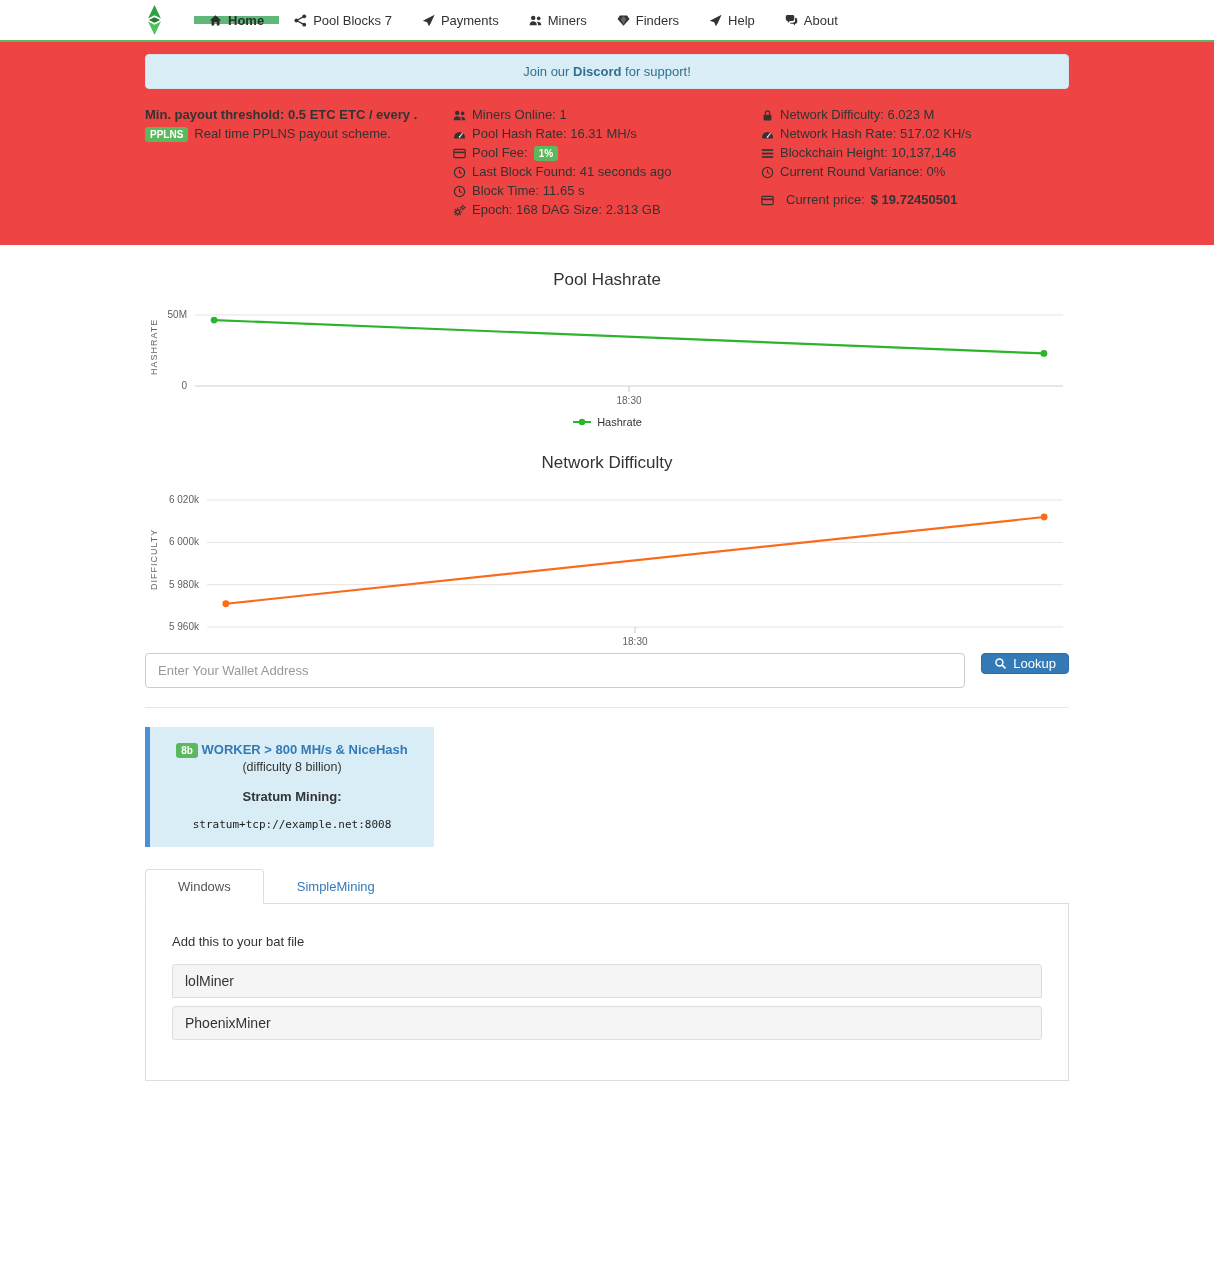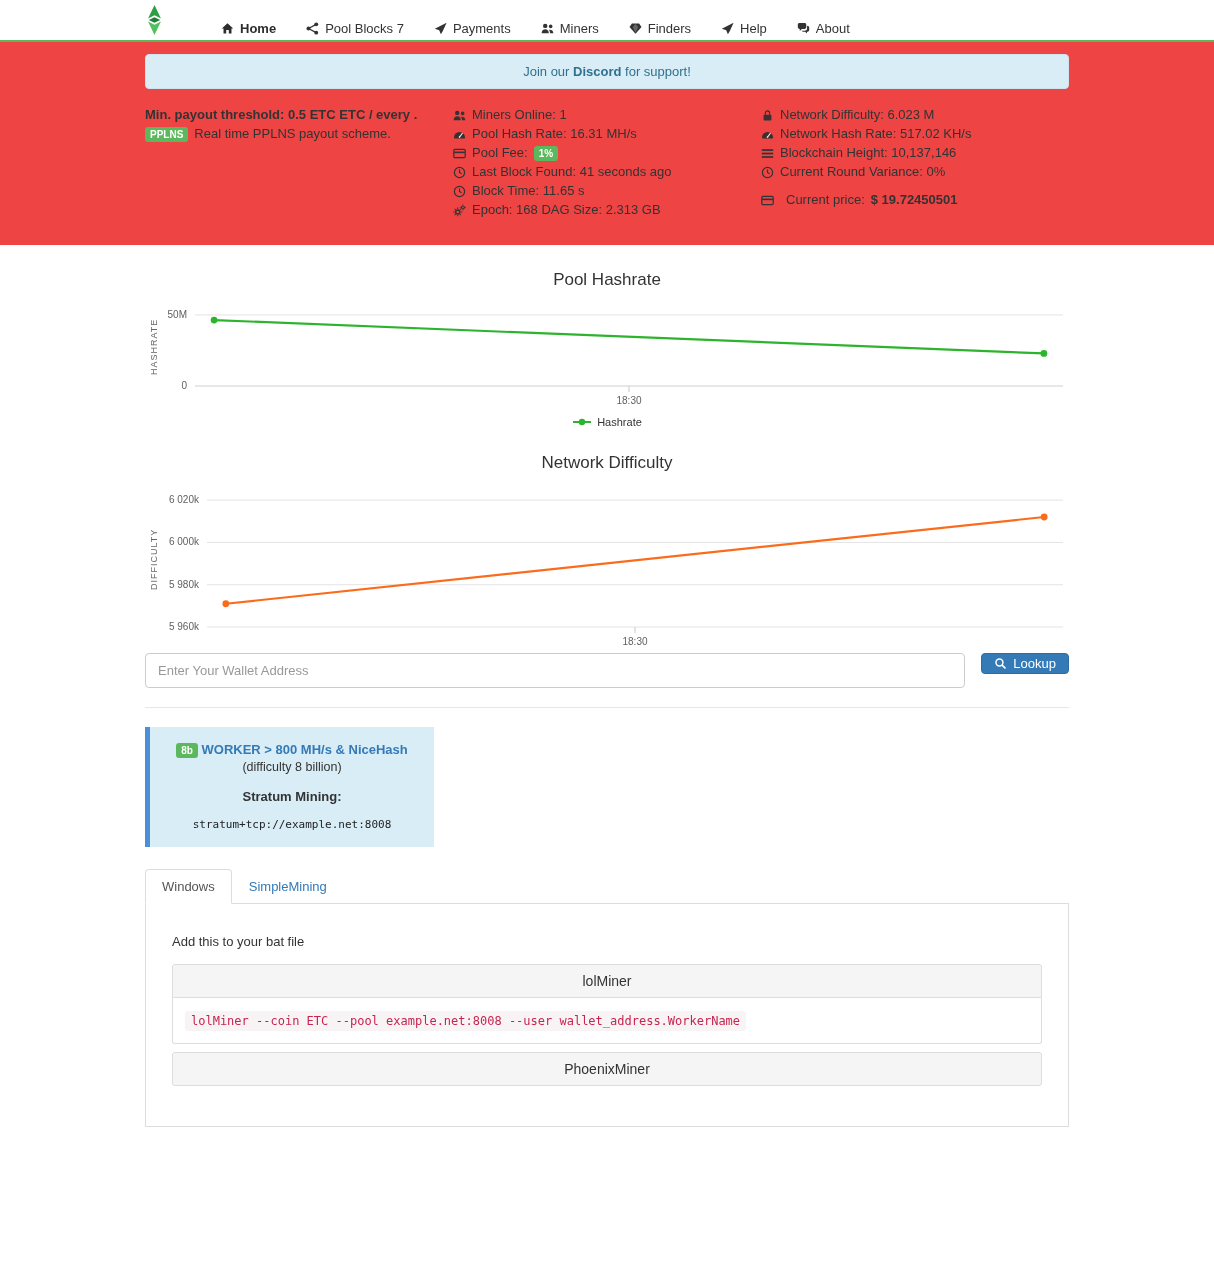--- a/index.html
+++ b/index.html
@@ -10,21 +10,21 @@
     font-size:13px;
     color:#333;
     background:#fff;
   }
   .container { width:924px; margin:0 auto; position:relative; }
 
   
   .navbar { background:#fff; border-bottom:2px solid #5cb85c; }
   .navbar .container { display:flex; align-items:stretch; height:40px; }
   .brand { display:flex; align-items:center; padding-right:14px; cursor:pointer; }
-  .nav { display:flex; list-style:none; margin:12px; padding:16px;justify-content:space-between; }
+  .nav { display:flex; list-style:none; margin:0; padding:16px;justify-content:space-between; }
   .nav-item { display:flex; align-items:center; gap:6px; padding:0 15px; color:#333; cursor:pointer; white-space:nowrap; }
   .nav-item.active { background:#5fb878; font-weight:bold; color:#2d2d2d; }
   .ic { width:13px; height:13px; vertical-align:-2px; flex:none; }
 
   
   .statsbar { background:#ef4444; padding:12px 0 24px; }
   .alert-info { background:#d9edf7; color:#31708f; text-align:center; padding:9px 10px; border-radius:4px; border:1px solid #cfe4ef; }
   .alert-info b { cursor:pointer; }
   .stats-row { display:flex; margin-top:18px; }
   .stats-col { flex:1; }
@@ -59,25 +59,25 @@
 
   
   .worker-box { width:289px; background:#d9edf7; border-left:5px solid #4a90d9; padding:15px 8px 16px; text-align:center; }
   .worker-title { color:#337ab7; font-weight:bold; }
   .worker-sub { margin-top:2px; color:#333; font-size:12.5px; }
   .stratum-label { font-weight:bold; margin-top:15px; }
   .stratum-url { font-family:"DejaVu Sans Mono", monospace; font-size:11px; margin-top:14px; color:#222; }
 
   
   .tabs { display:flex; margin-top:22px; position:relative; z-index:2; margin-bottom:-1px; }
-  .tab { padding:9px 16px; font-size:13px; border:1px solid transparent; border-radius:4px 4px 0 0; color:#337ab7; cursor:pointer; }
+  .tab { padding:9px 32px; font-size:13px; border:1px solid transparent; border-radius:4px 4px 0 0; color:#337ab7; cursor:pointer; }
   .tab.active { background:#fff; border-color:#ddd #ddd #fff; color:#555; }
   .panel { border:1px solid #ddd; padding:24px 26px 40px; background:#fff; }
   .bat-intro { margin:6px 0 15px; }
-  .acc-header { background:#f5f5f5; border:1px solid #ddd; padding:8px 12px; font-size:14px; color:#333; cursor:pointer;text-align:center; }
+  .acc-header { background:#f5f5f5; border:1px solid #ddd; padding:8px 12px; font-size:14px; color:#333; cursor:pointer; }
   .acc-header.first { border-radius:3px 3px 0 0; }
   .acc-header.collapsed { border-radius:3px; margin-top:8px; }
   .acc-body { border:1px solid #ddd; border-top:none; padding:15px 12px; border-radius:0 0 3px 3px; }
   .code { font-family:"DejaVu Sans Mono", monospace; font-size:12px; color:#c7254e; background:#f8f4f6; padding:3px 6px; border-radius:3px; }
 </style>
 </head>
 <body>
 
 <div class="navbar">
   <div class="container">
@@ -325,19 +325,16 @@
     <div class="stratum-url">stratum+tcp://example.net:8008</div>
   </div>
 
   <div class="tabs">
     <div class="tab active">Windows</div>
     <div class="tab">SimpleMining</div>
   </div>
   <div class="panel">
     <div class="bat-intro">Add this to your bat file</div>
     <div class="acc-header first">lolMiner</div>
-    <div class="acc-body">
-      <span class="code">lolMiner --coin ETC --pool example.net:8008 --user wallet_address.WorkerName</span>
-    </div>
     <div class="acc-header collapsed">PhoenixMiner</div>
   </div>
 
 </div>
 
 </body></html>

